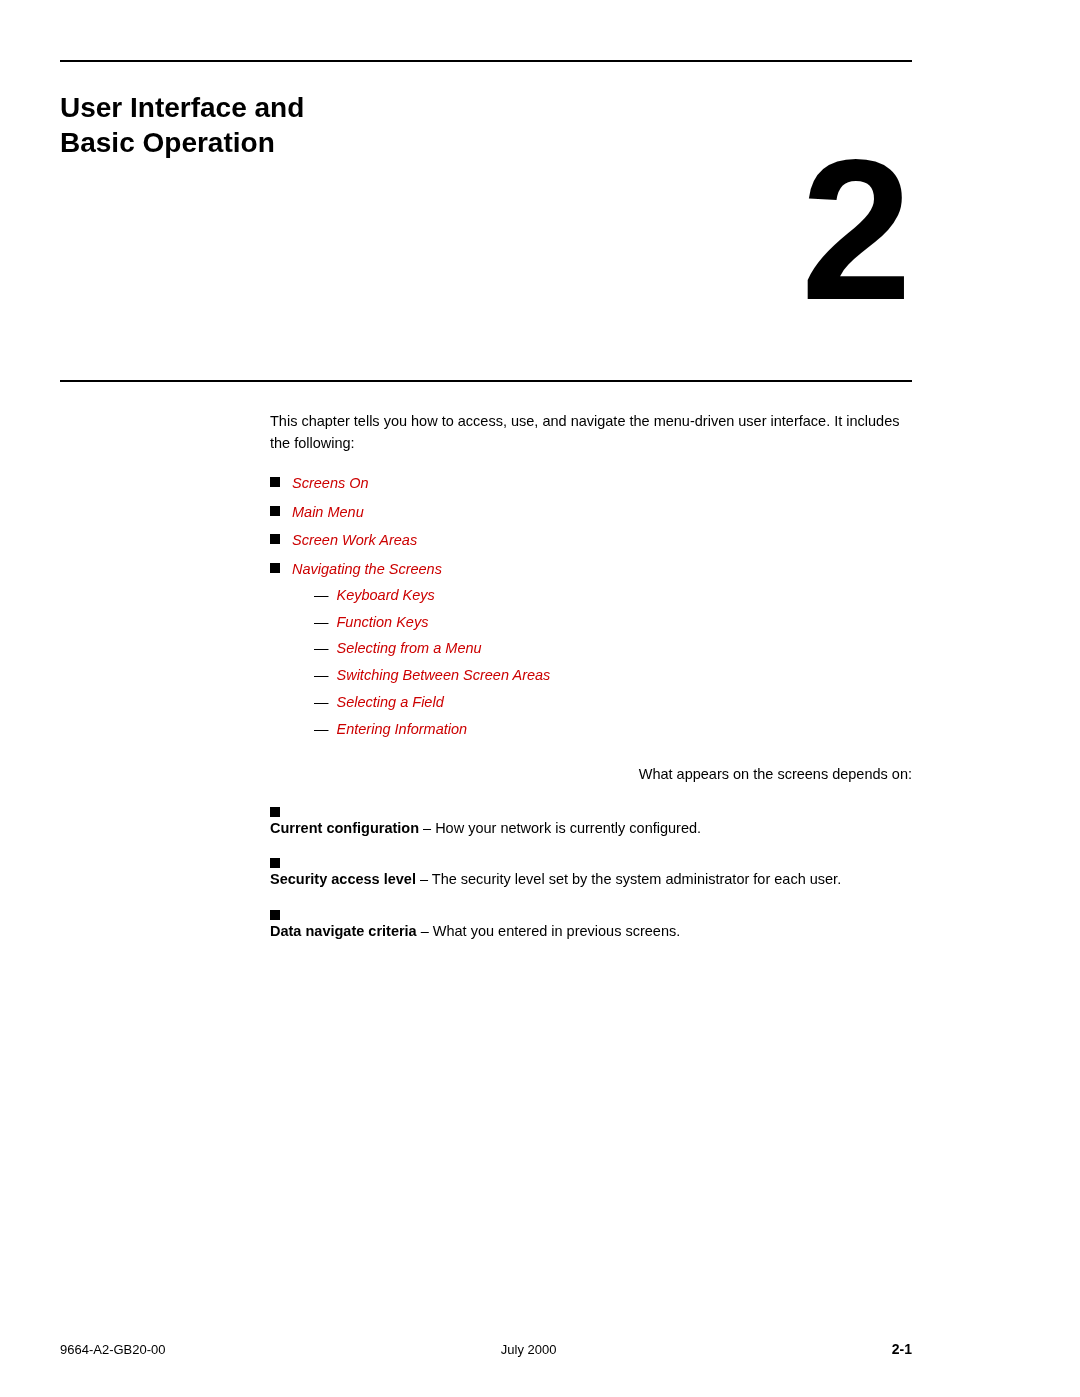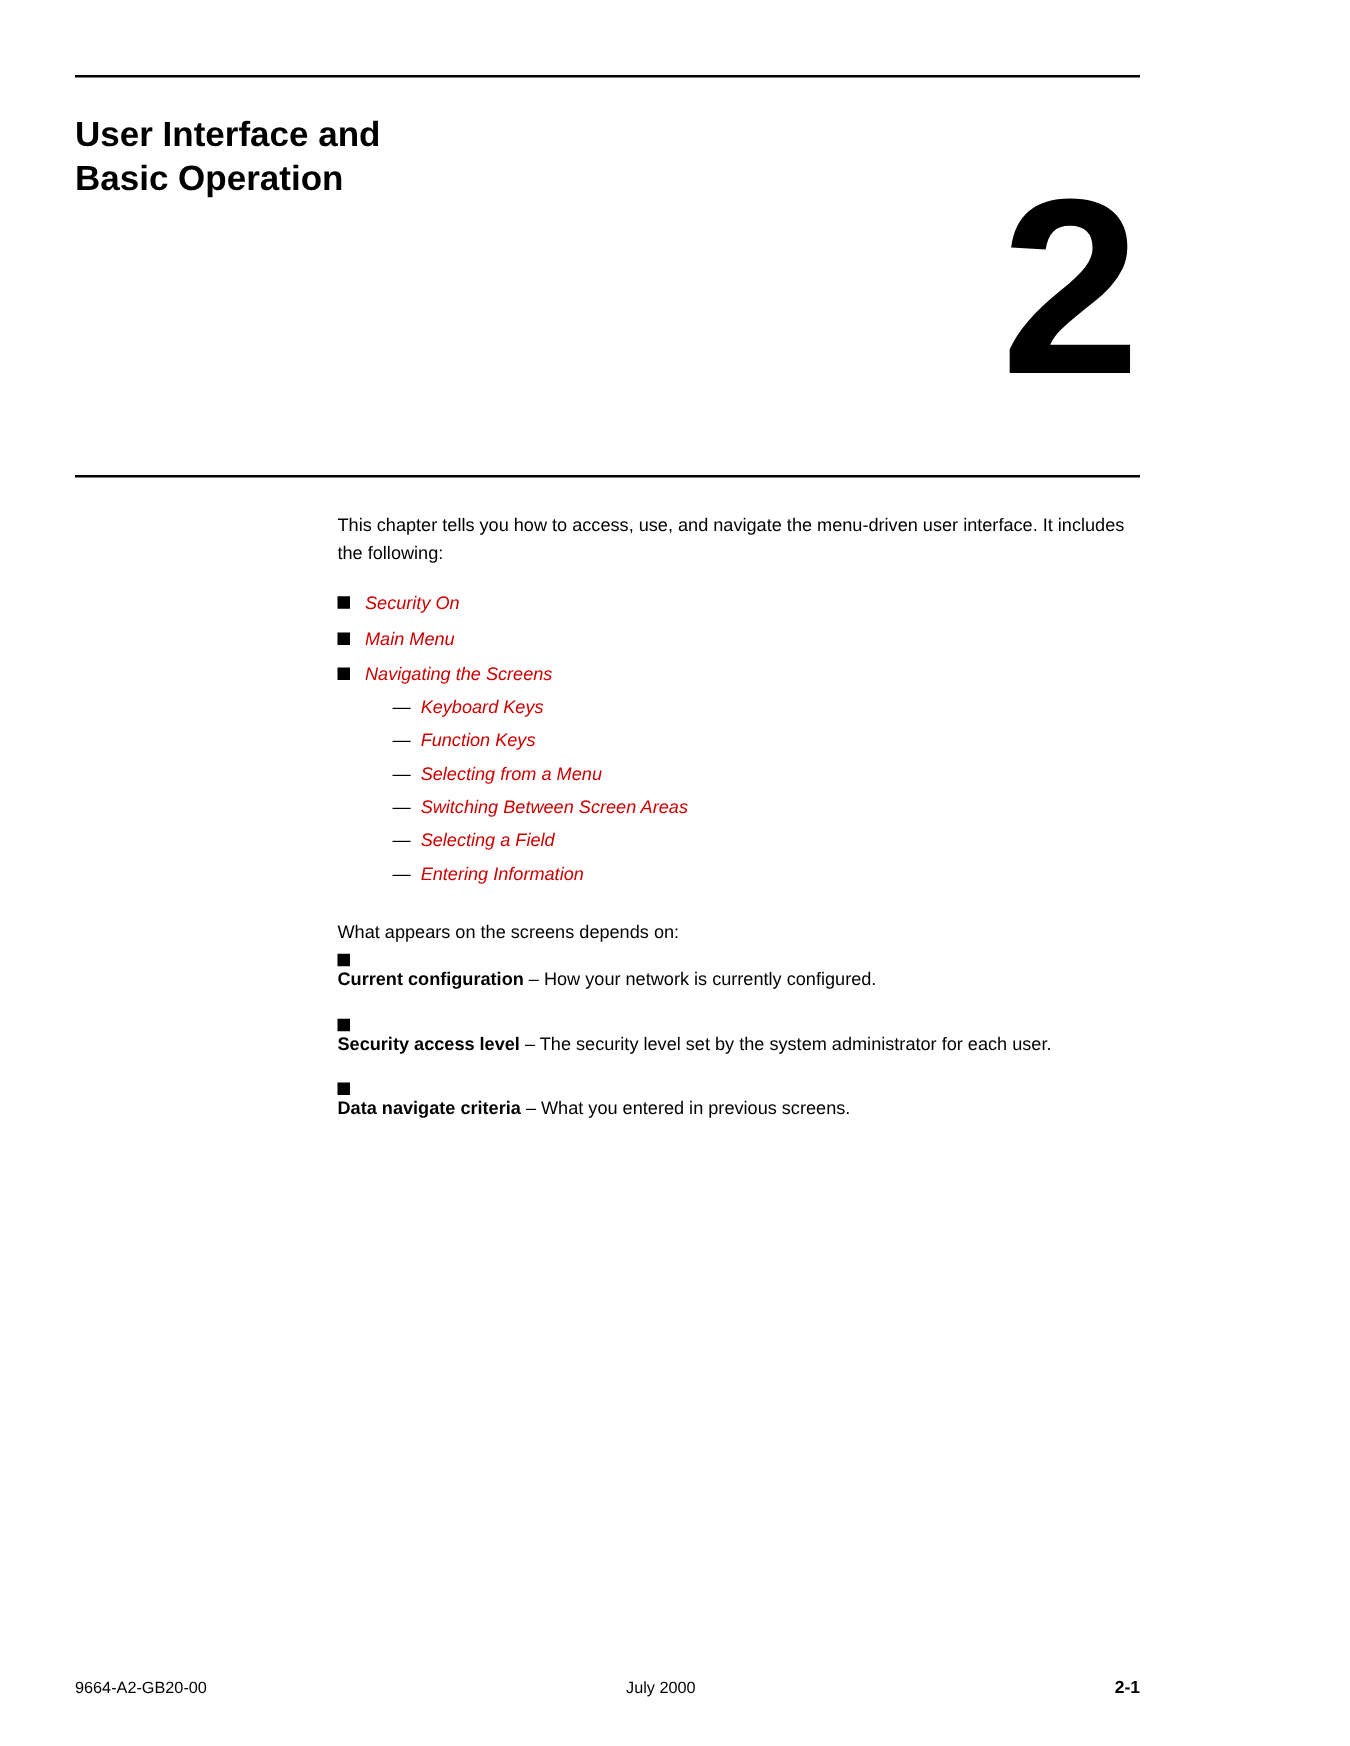--- a/index.html
+++ b/index.html
@@ -136,21 +136,22 @@
 
     .dash-item {
       margin-right: 8px;
       color: #000000;
     }
 
     
     .what-appears-text {
       font-size: 14.5px;
       line-height: 1.55;
-      margin-bottom: 1px;
+      margin-bottom: 16px;
+      text-align: right;
     }
 
     
     .bottom-bullet-list {
       list-style: none;
       margin: 0;
       padding: 0;
     }
 
     .bottom-bullet-list > li {
@@ -207,25 +208,29 @@
 
   <div class="mid-rule"></div>
 
   <div class="content-area">
 
     <p class="intro-text">This chapter tells you how to access, use, and navigate the menu-driven user interface. It includes the following:</p>
 
     <ul class="bullet-list">
       <li>
         <span class="bullet-square"></span>
-        <a class="link-red" href="#">Security On</a>
+        <a class="link-red" href="#">Screens On</a>
       </li>
       <li>
         <span class="bullet-square"></span>
         <a class="link-red" href="#">Main Menu</a>
+      </li>
+      <li>
+        <span class="bullet-square"></span>
+        <a class="link-red" href="#">Screen Work Areas</a>
       </li>
       <li>
         <span class="bullet-square"></span>
         <div>
           <a class="link-red" href="#">Navigating the Screens</a>
           
           <ul class="sub-list">
             <li>
               <span class="dash-item">—</span>
               <a class="link-red" href="#">Keyboard Keys</a>

